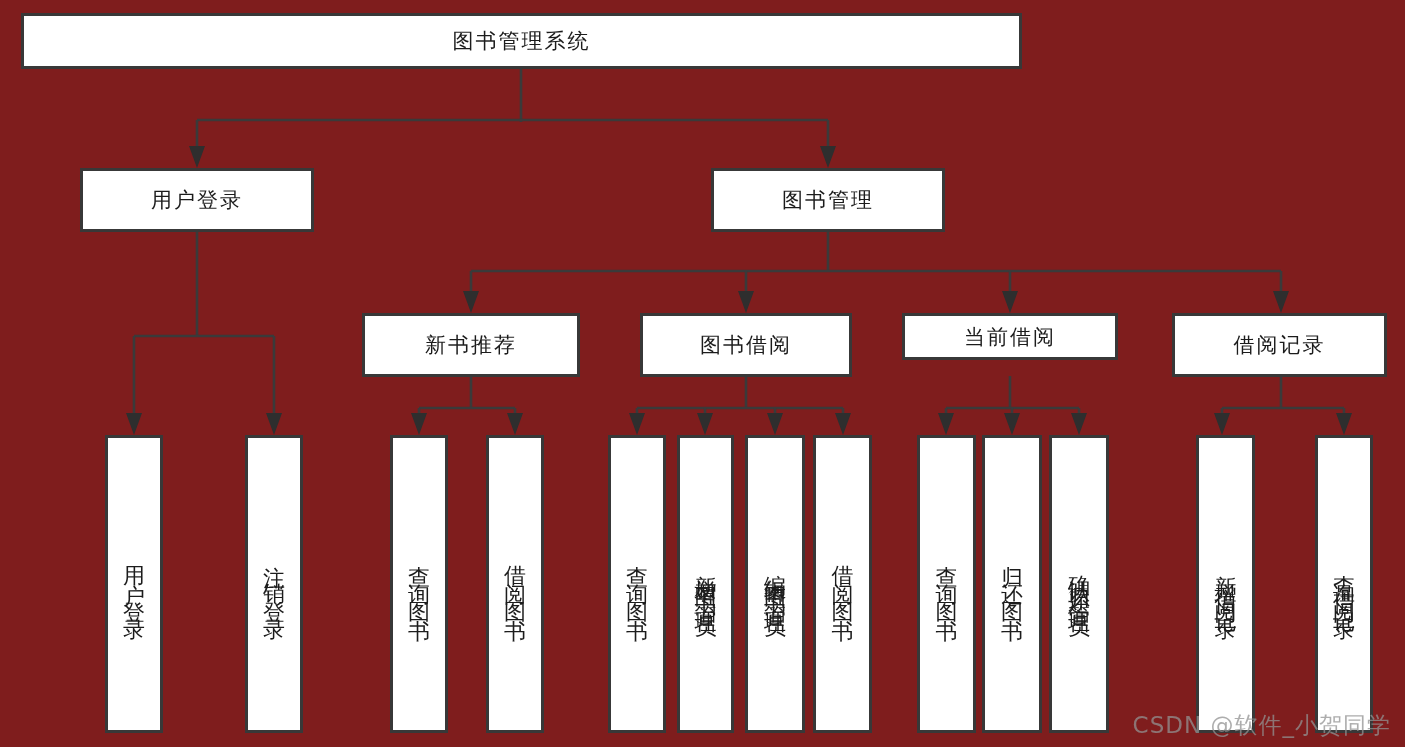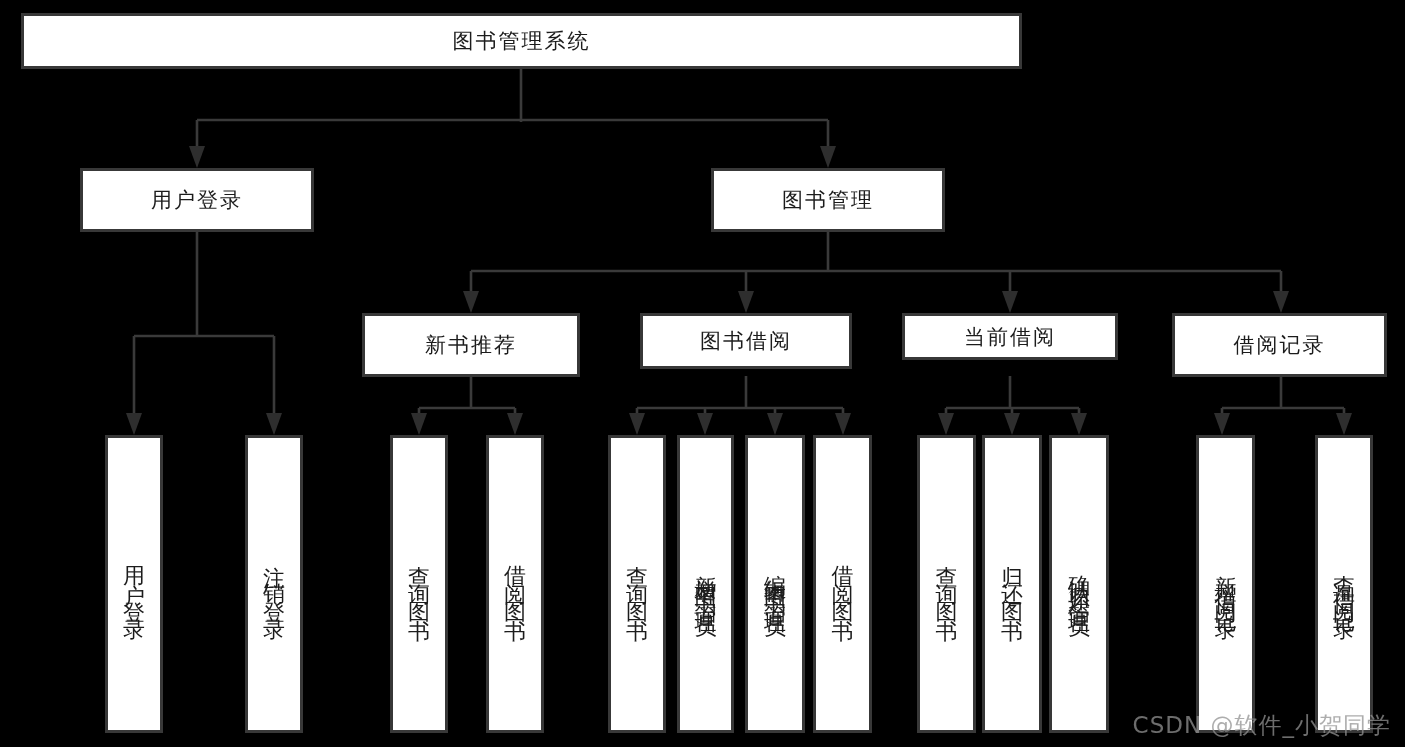--- a/index.html
+++ b/index.html
@@ -1,19 +1,19 @@
 <!DOCTYPE html>
 <html><head>
 <meta charset="utf-8">
 <style>
   html,body{margin:0;padding:0;background:#ffffff;}
   #canvas{
     position:relative;
     width:1405px;height:747px;
-    background:#000000;
+    background:#7f1d1d;
     font-family:"DejaVu Sans","Liberation Sans",sans-serif;
     overflow:hidden;
   }
   #wires{position:absolute;left:0;top:0;z-index:1;}
   .box{
     position:absolute;
     box-sizing:border-box;
     background:#ffffff;
     border:3px solid #383838;
     display:flex;align-items:center;justify-content:center;
@@ -113,21 +113,21 @@
     <path d="M1344 408 V416"></path>
       <polygon points="1336,413 1352,413 1344,435" fill="#2e2e2e" stroke="none"></polygon>
   </svg>
 
   <div class="box hbox" style="left:21px;top:13px;width:1001px;height:56px;">图书管理系统</div>
 
   <div class="box hbox" style="left:80px;top:168px;width:234px;height:64px;">用户登录</div>
   <div class="box hbox" style="left:711px;top:168px;width:234px;height:64px;">图书管理</div>
 
   <div class="box hbox" style="left:362px;top:313px;width:218px;height:64px;">新书推荐</div>
-  <div class="box hbox" style="left:640px;top:313px;width:212px;height:56px;">图书借阅</div>
+  <div class="box hbox" style="left:640px;top:313px;width:212px;height:64px;">图书借阅</div>
   <div class="box hbox" style="left:902px;top:313px;width:216px;height:47px;">当前借阅</div>
   <div class="box hbox" style="left:1172px;top:313px;width:215px;height:64px;">借阅记录</div>
 
   <div class="box vbox len4" style="left:105px;width:58px;">用户登录</div>
   <div class="box vbox len4" style="left:245px;width:58px;">注销登录</div>
 
   <div class="box vbox len4" style="left:390px;width:58px;">查询图书</div>
   <div class="box vbox len4" style="left:486px;width:58px;">借阅图书</div>
 
   <div class="box vbox len4" style="left:608px;width:58px;">查询图书</div>

